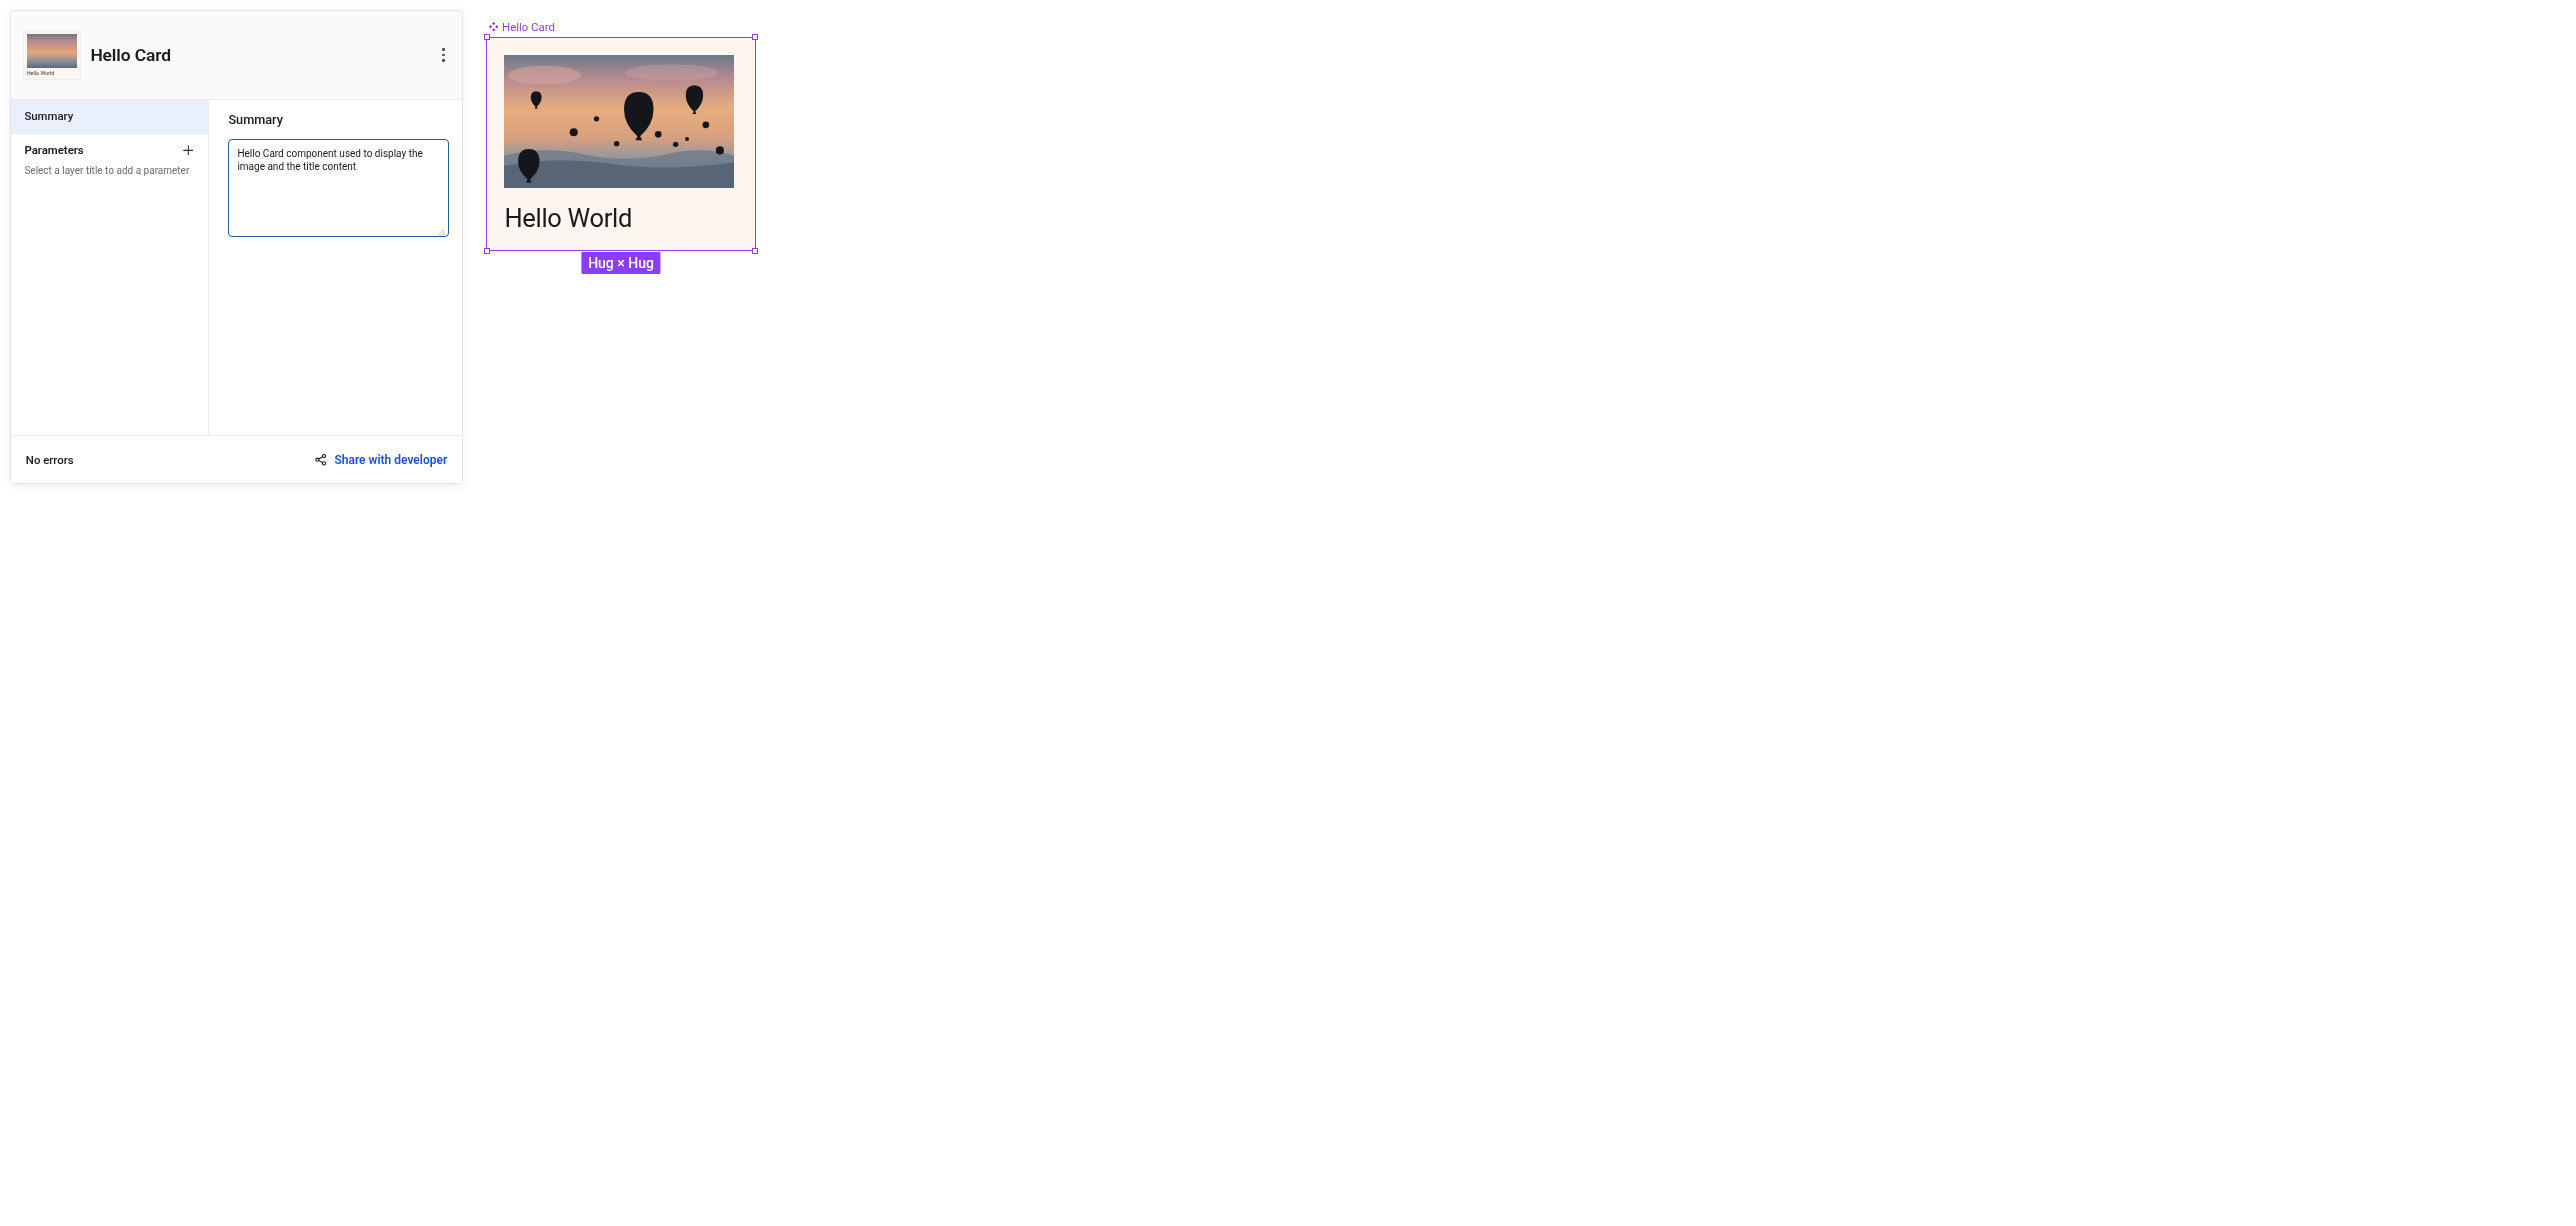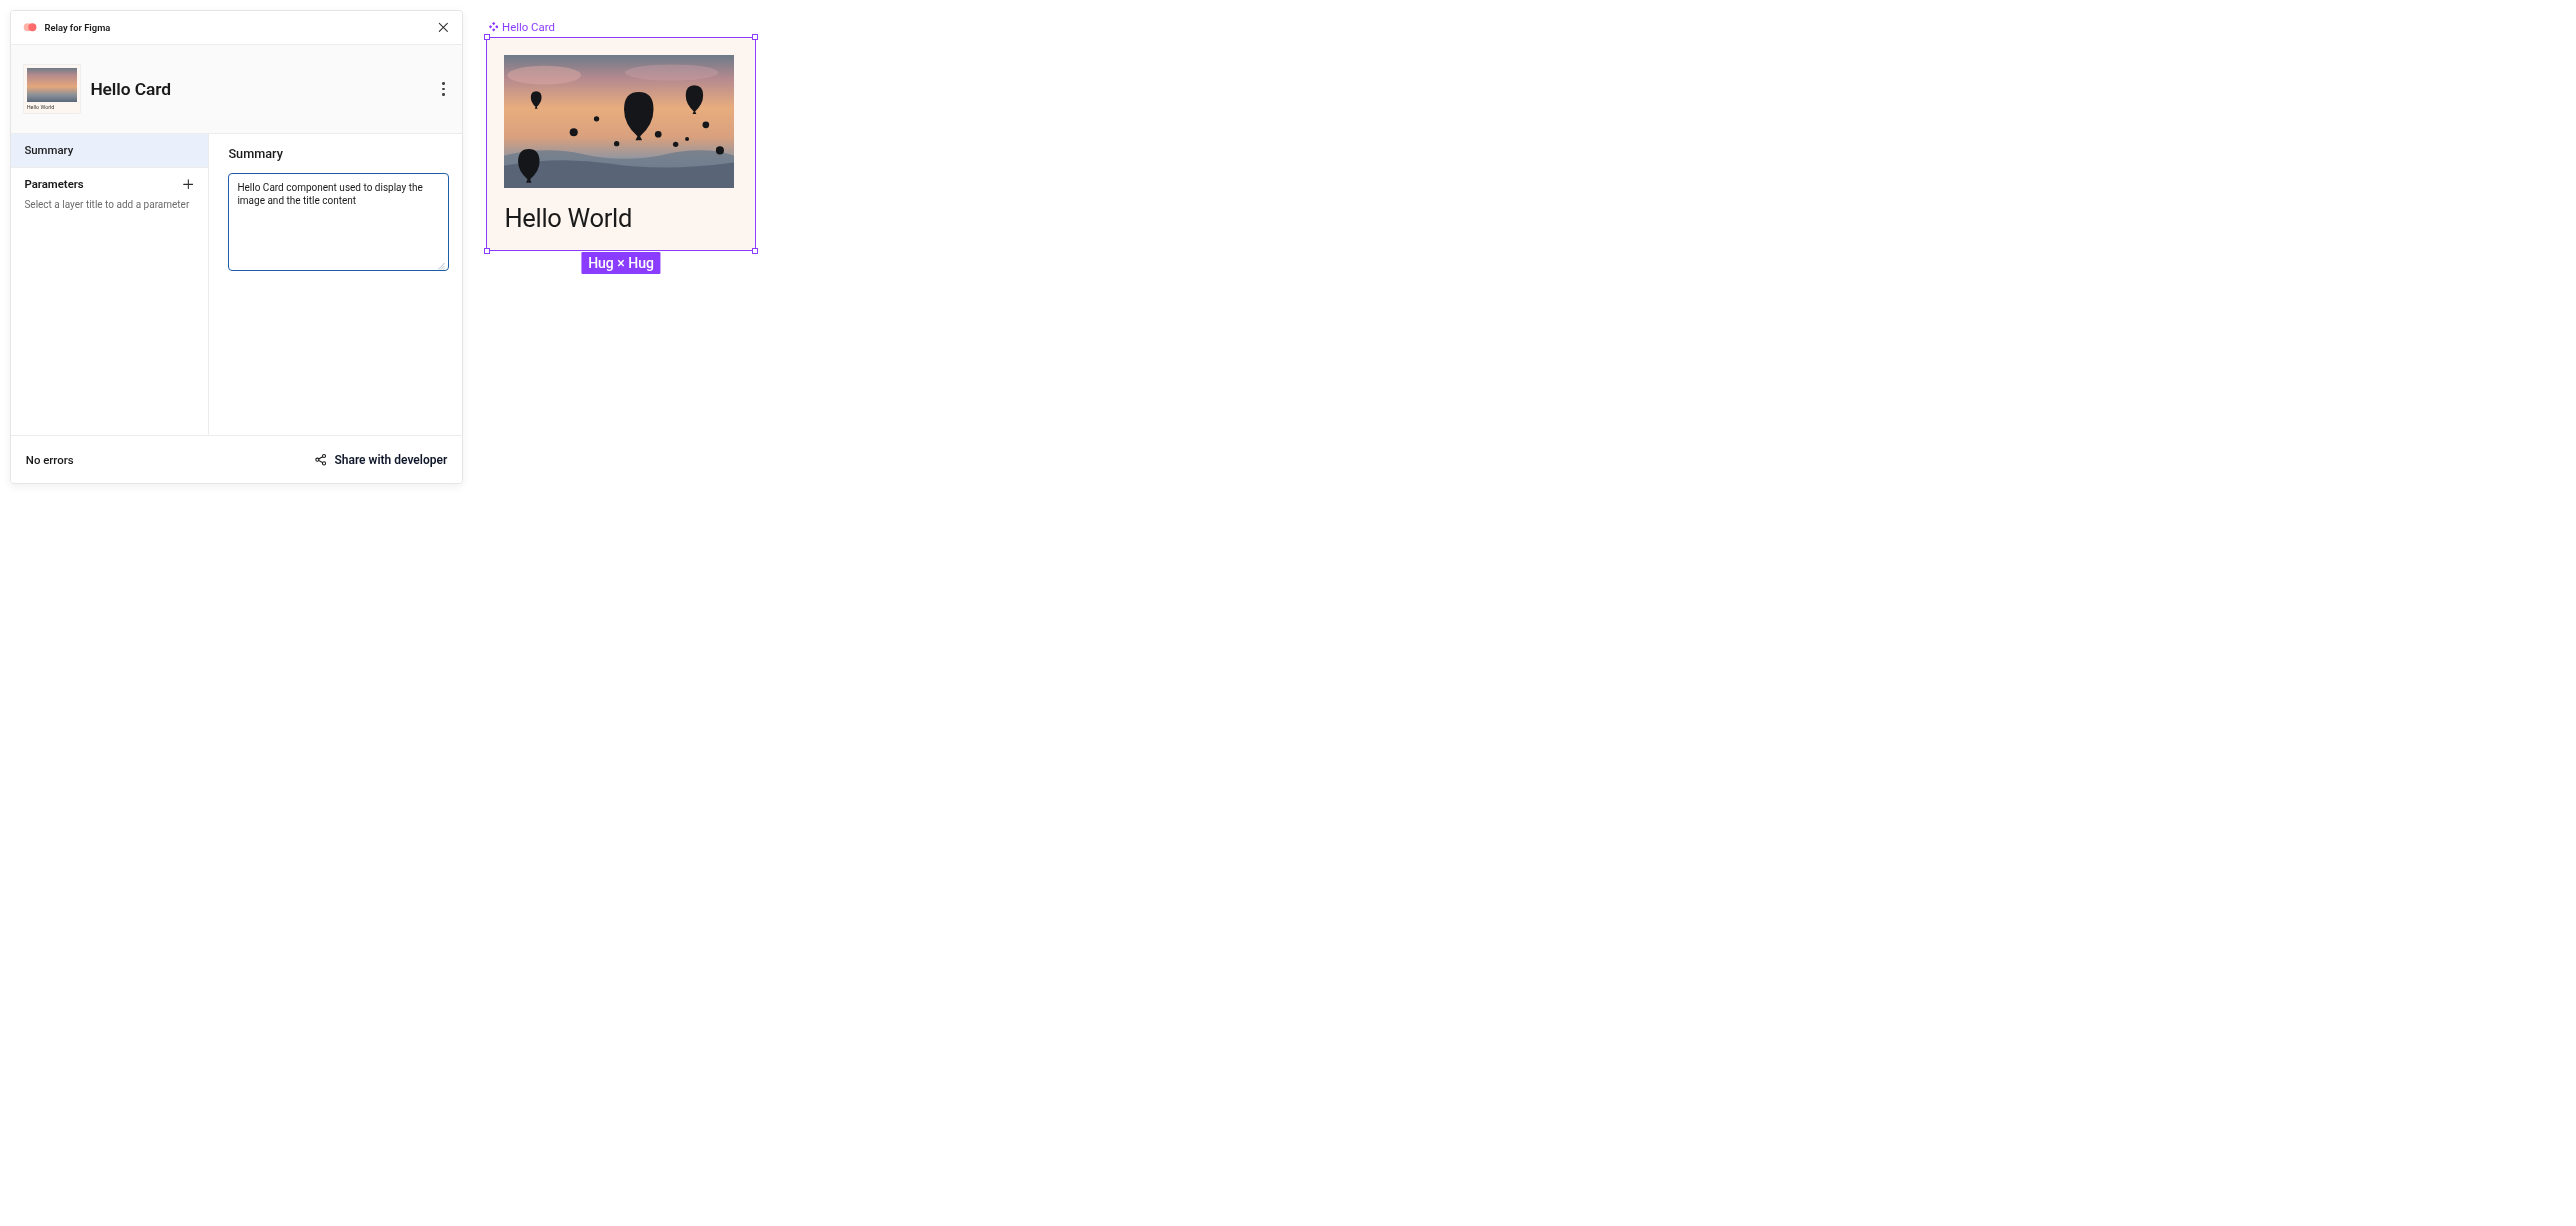--- a/index.html
+++ b/index.html
@@ -194,21 +194,21 @@
     color: #1a1a1a;
     font-weight: 500;
   }
   .panel-footer .spacer { flex:1; }
   .share-btn {
     display: flex;
     align-items: center;
     gap: 6.7px;
     font-size: 12px;
     font-weight: 600;
-    color: #0f172a;
+    color: #1d4ed8;
     cursor: pointer;
   }
   .share-btn svg { display: block; }
 
   
   .canvas-comp {
     position: absolute;
     left: 486px;
     top: 20px;
   }
@@ -271,35 +271,20 @@
     padding: 2.7px 6.7px 3.4px 6.7px;
     border-radius: 1.3px;
     white-space: nowrap;
   }
 </style>
 </head>
 <body>
 
 <div class="panel">
 
-  <div class="panel-header">
-    <div class="logo">
-      <svg viewBox="0 0 22 16" width="14.8" height="10.7">
-        <circle cx="7" cy="8" r="6" fill="#ffb3a7"></circle>
-        <circle cx="14" cy="8" r="6" fill="#ff6b6b"></circle>
-      </svg>
-    </div>
-    <div class="title">Relay for Figma</div>
-    <div class="spacer"></div>
-    <div class="close-btn">
-      <svg viewBox="0 0 16 16" width="10.7" height="10.7">
-        <path d="M2 2 L14 14 M14 2 L2 14" stroke="currentColor" stroke-width="1.6" stroke-linecap="round"></path>
-      </svg>
-    </div>
-  </div>
 
   <div class="component-bar">
     <div class="thumb">
       <div class="thumb-img"></div>
       <div class="thumb-label">Hello World</div>
     </div>
     <div class="comp-name">Hello Card</div>
     <div class="spacer"></div>
     <div class="kebab">
       <span></span>

